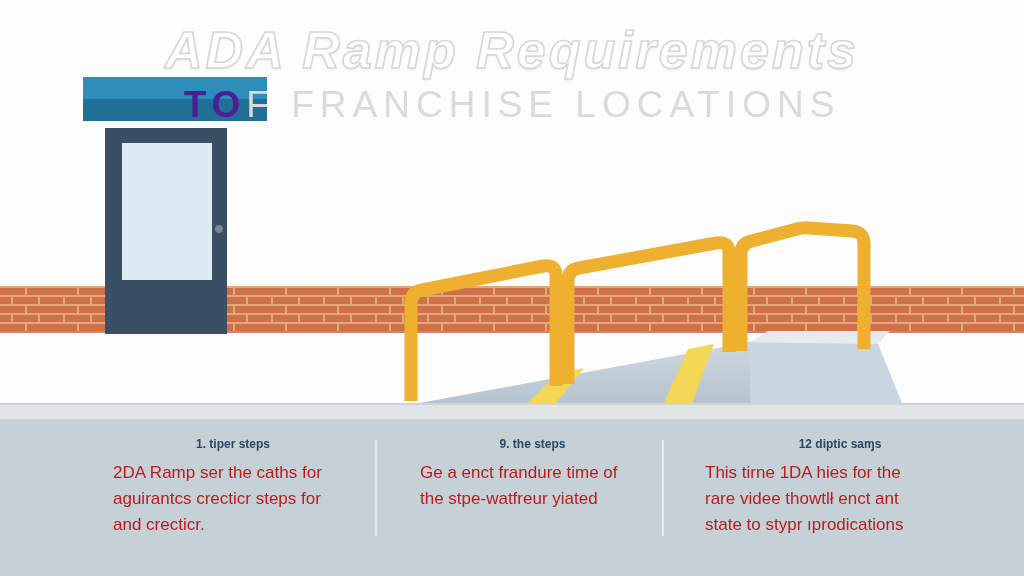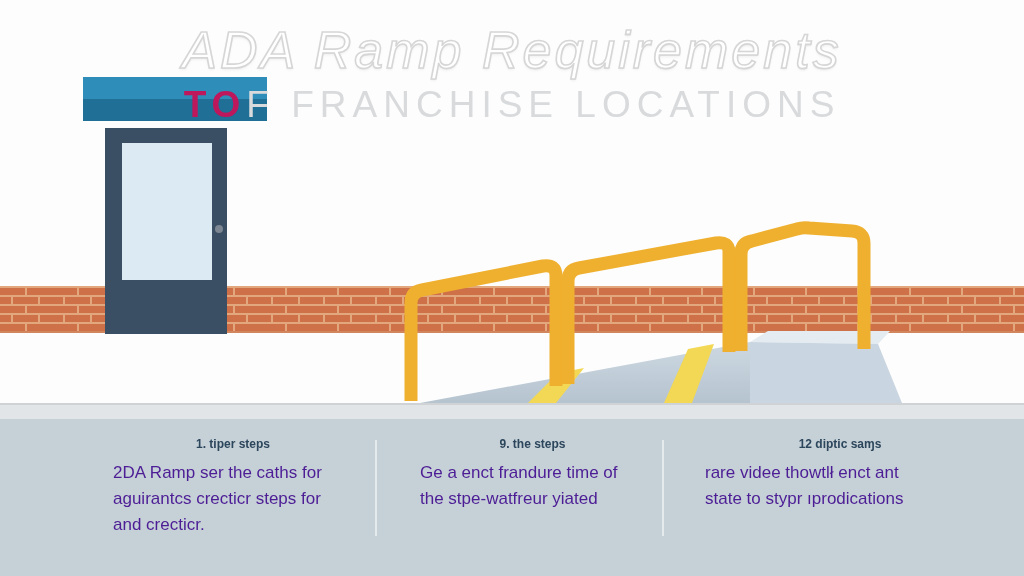--- a/index.html
+++ b/index.html
@@ -3,37 +3,37 @@
 <meta charset="utf-8">
 <style>
   html,body{margin:0;padding:0;background:#888;}
   .stage{
     position:relative;width:1024px;height:576px;overflow:hidden;
     background:#fdfdfd;font-family:"Liberation Sans",sans-serif;
   }
   .scene{position:absolute;left:0;top:0;}
   .title-main{
     position:absolute;left:0;top:20px;width:1024px;text-align:center;
-    font-size:52px;font-weight:normal;font-style:italic;letter-spacing:3px;
+    font-size:52px;font-weight:bold;font-style:italic;letter-spacing:3px;
     color:#ffffff;-webkit-text-stroke:1.6px #d6d6d6;
     text-shadow:0 1px 0 #e2e2e2,0 2px 3px rgba(0,0,0,0.06);
     white-space:nowrap;
   }
   .title-sub{
     position:absolute;left:0;top:84px;width:1024px;text-align:center;
     font-size:37px;font-weight:400;letter-spacing:6px;
     color:#d8dadc;white-space:nowrap;
   }
-  .title-sub .overlap{color:#be185d;font-weight:600;}
+  .title-sub .overlap{color:#4c1d95;font-weight:600;}
   .panel-col{position:absolute;top:437px;}
   .panel-col .col-heading{
     font-size:12px;font-weight:bold;color:#2c465c;margin:0 0 9px 0;
   }
   .panel-col .col-line{
-    font-size:17px;color:#4c1d95;line-height:26px;white-space:nowrap;
+    font-size:17px;color:#b91c1c;line-height:26px;white-space:nowrap;
   }
   .col-1{left:113px;width:240px;}
   .col-1 .col-heading{text-align:center;}
   .col-2{left:420px;width:225px;}
   .col-2 .col-heading{text-align:center;}
   .col-3{left:705px;width:270px;}
   .col-3 .col-heading{text-align:center;}
   .divider{
     position:absolute;top:440px;height:96px;width:2px;
     background:rgba(255,255,255,0.55);
@@ -120,17 +120,18 @@
   </div>
 
   <div class="panel-col col-2">
     <div class="col-heading">9. the steps</div>
     <div class="col-line">Ge a enct frandure time of</div>
     <div class="col-line">the stpe-watfreur yiated</div>
   </div>
 
   <div class="panel-col col-3">
     <div class="col-heading">12 diptic saɱs</div>
+    <div class="col-line">This tirne 1DA hies for the</div>
     <div class="col-line">rare videe thowtlł enct ant</div>
     <div class="col-line">state to stypr ıprodications</div>
   </div>
 
 </div>
 
 </body></html>

